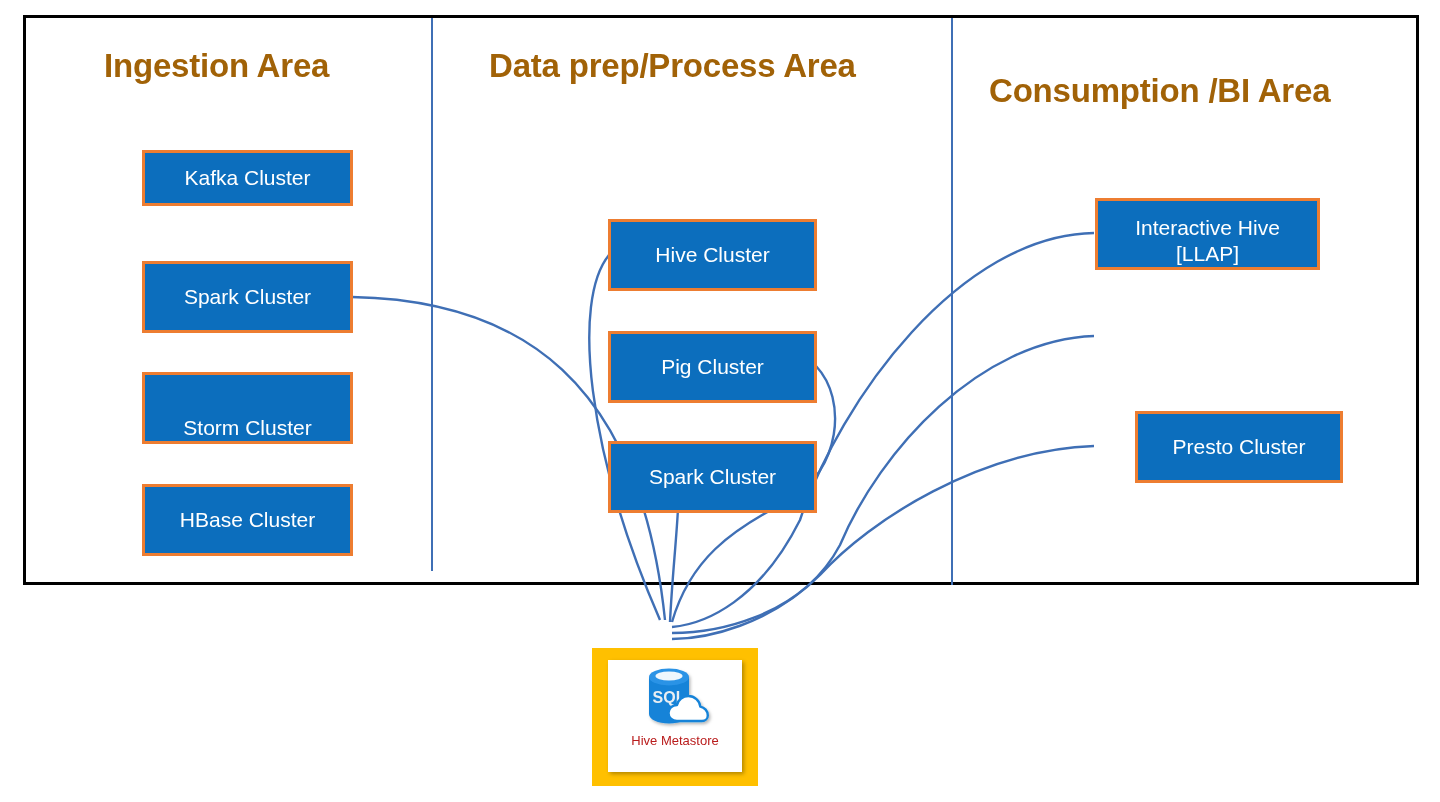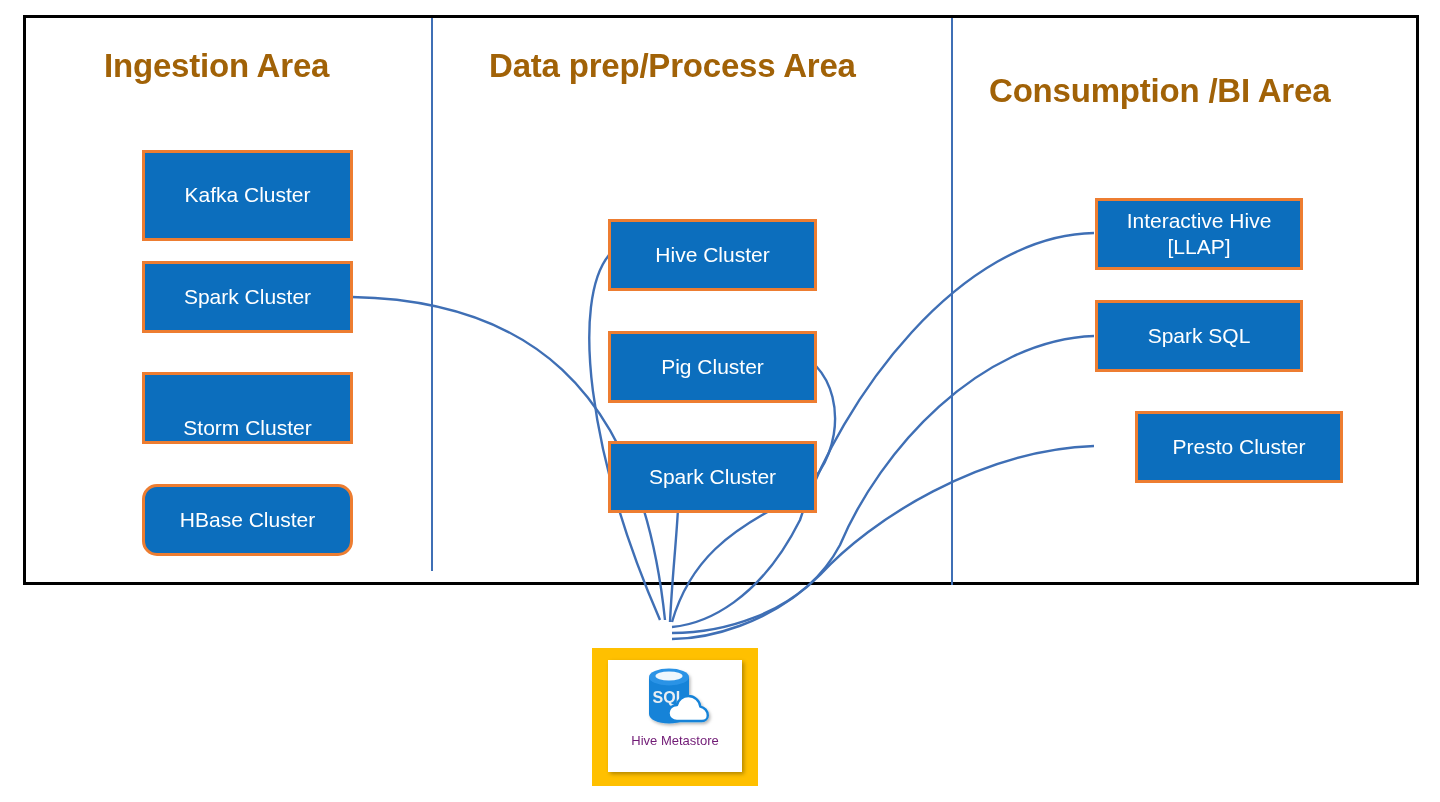--- a/index.html
+++ b/index.html
@@ -105,21 +105,21 @@
     flex-direction: column;
     align-items: center;
     justify-content: flex-start;
   }
   .sql-icon {
     margin-top: 5px;
     width: 84px;
     height: 70px;
   }
   .metastore-label {
-    color: #701a75;
+    color: #b91c1c;
     font-size: 13px;
     margin-top: -2px;
     white-space: nowrap;
   }
 </style>
 </head>
 <body>
 
 <div id="stage">
 
@@ -144,49 +144,46 @@
       <path d="M 678,509 C 676,545 672,580 670,622"></path>
 
       <path d="M 1094,233 C 960,235 840,400 800,520 C 760,600 706,624 672,627"></path>
 
       <path d="M 1094,336 C 980,340 880,450 840,545 C 800,620 710,633 672,633"></path>
 
       <path d="M 1094,446 C 980,450 870,520 820,575 C 770,625 706,639 672,639"></path>
     </g>
   </svg>
 
-  <div class="node" style="left:142px; top:150px; width:211px; height:91px;">
+  <div class="node" style="left:142px; top:150px; width:211px; height:56px;">
     <span>Kafka Cluster</span>
   </div>
   <div class="node" style="left:142px; top:261px; width:211px; height:72px;">
     <span>Spark Cluster</span>
   </div>
   <div class="node" style="left:142px; top:372px; width:211px; height:72px;align-items:flex-end;">
     <span>Storm Cluster</span>
   </div>
-  <div class="node" style="left:142px; top:484px; width:211px; height:72px;border-radius:15px;">
+  <div class="node" style="left:142px; top:484px; width:211px; height:72px;">
     <span>HBase Cluster</span>
   </div>
 
   <div class="node" style="left:608px; top:331px; width:209px; height:72px;">
     <span>Pig Cluster</span>
   </div>
   <div class="node" style="left:608px; top:219px; width:209px; height:72px;">
     <span>Hive Cluster</span>
   </div>
   <div class="node" style="left:608px; top:441px; width:209px; height:72px;">
     <span>Spark Cluster</span>
   </div>
 
-  <div class="node" style="left:1095px; top:198px; width:208px; height:72px; flex-direction:column;">
+  <div class="node" style="left:1095px; top:198px; width:225px; height:72px; flex-direction:column;justify-content:flex-end;">
     <span>Interactive Hive</span>
     <span>[LLAP]</span>
-  </div>
-  <div class="node" style="left:1095px; top:300px; width:208px; height:72px;">
-    <span>Spark SQL</span>
   </div>
   <div class="node" style="left:1095px; top:411px; width:208px; height:72px;margin-left:40px;">
     <span>Presto Cluster</span>
   </div>
 
   <div class="metastore">
     <div class="metastore-inner">
       <svg class="sql-icon" viewBox="0 0 84 70" xmlns="http://www.w3.org/2000/svg">
         <defs>
           <filter id="sh" x="-30%" y="-30%" width="170%" height="170%">

